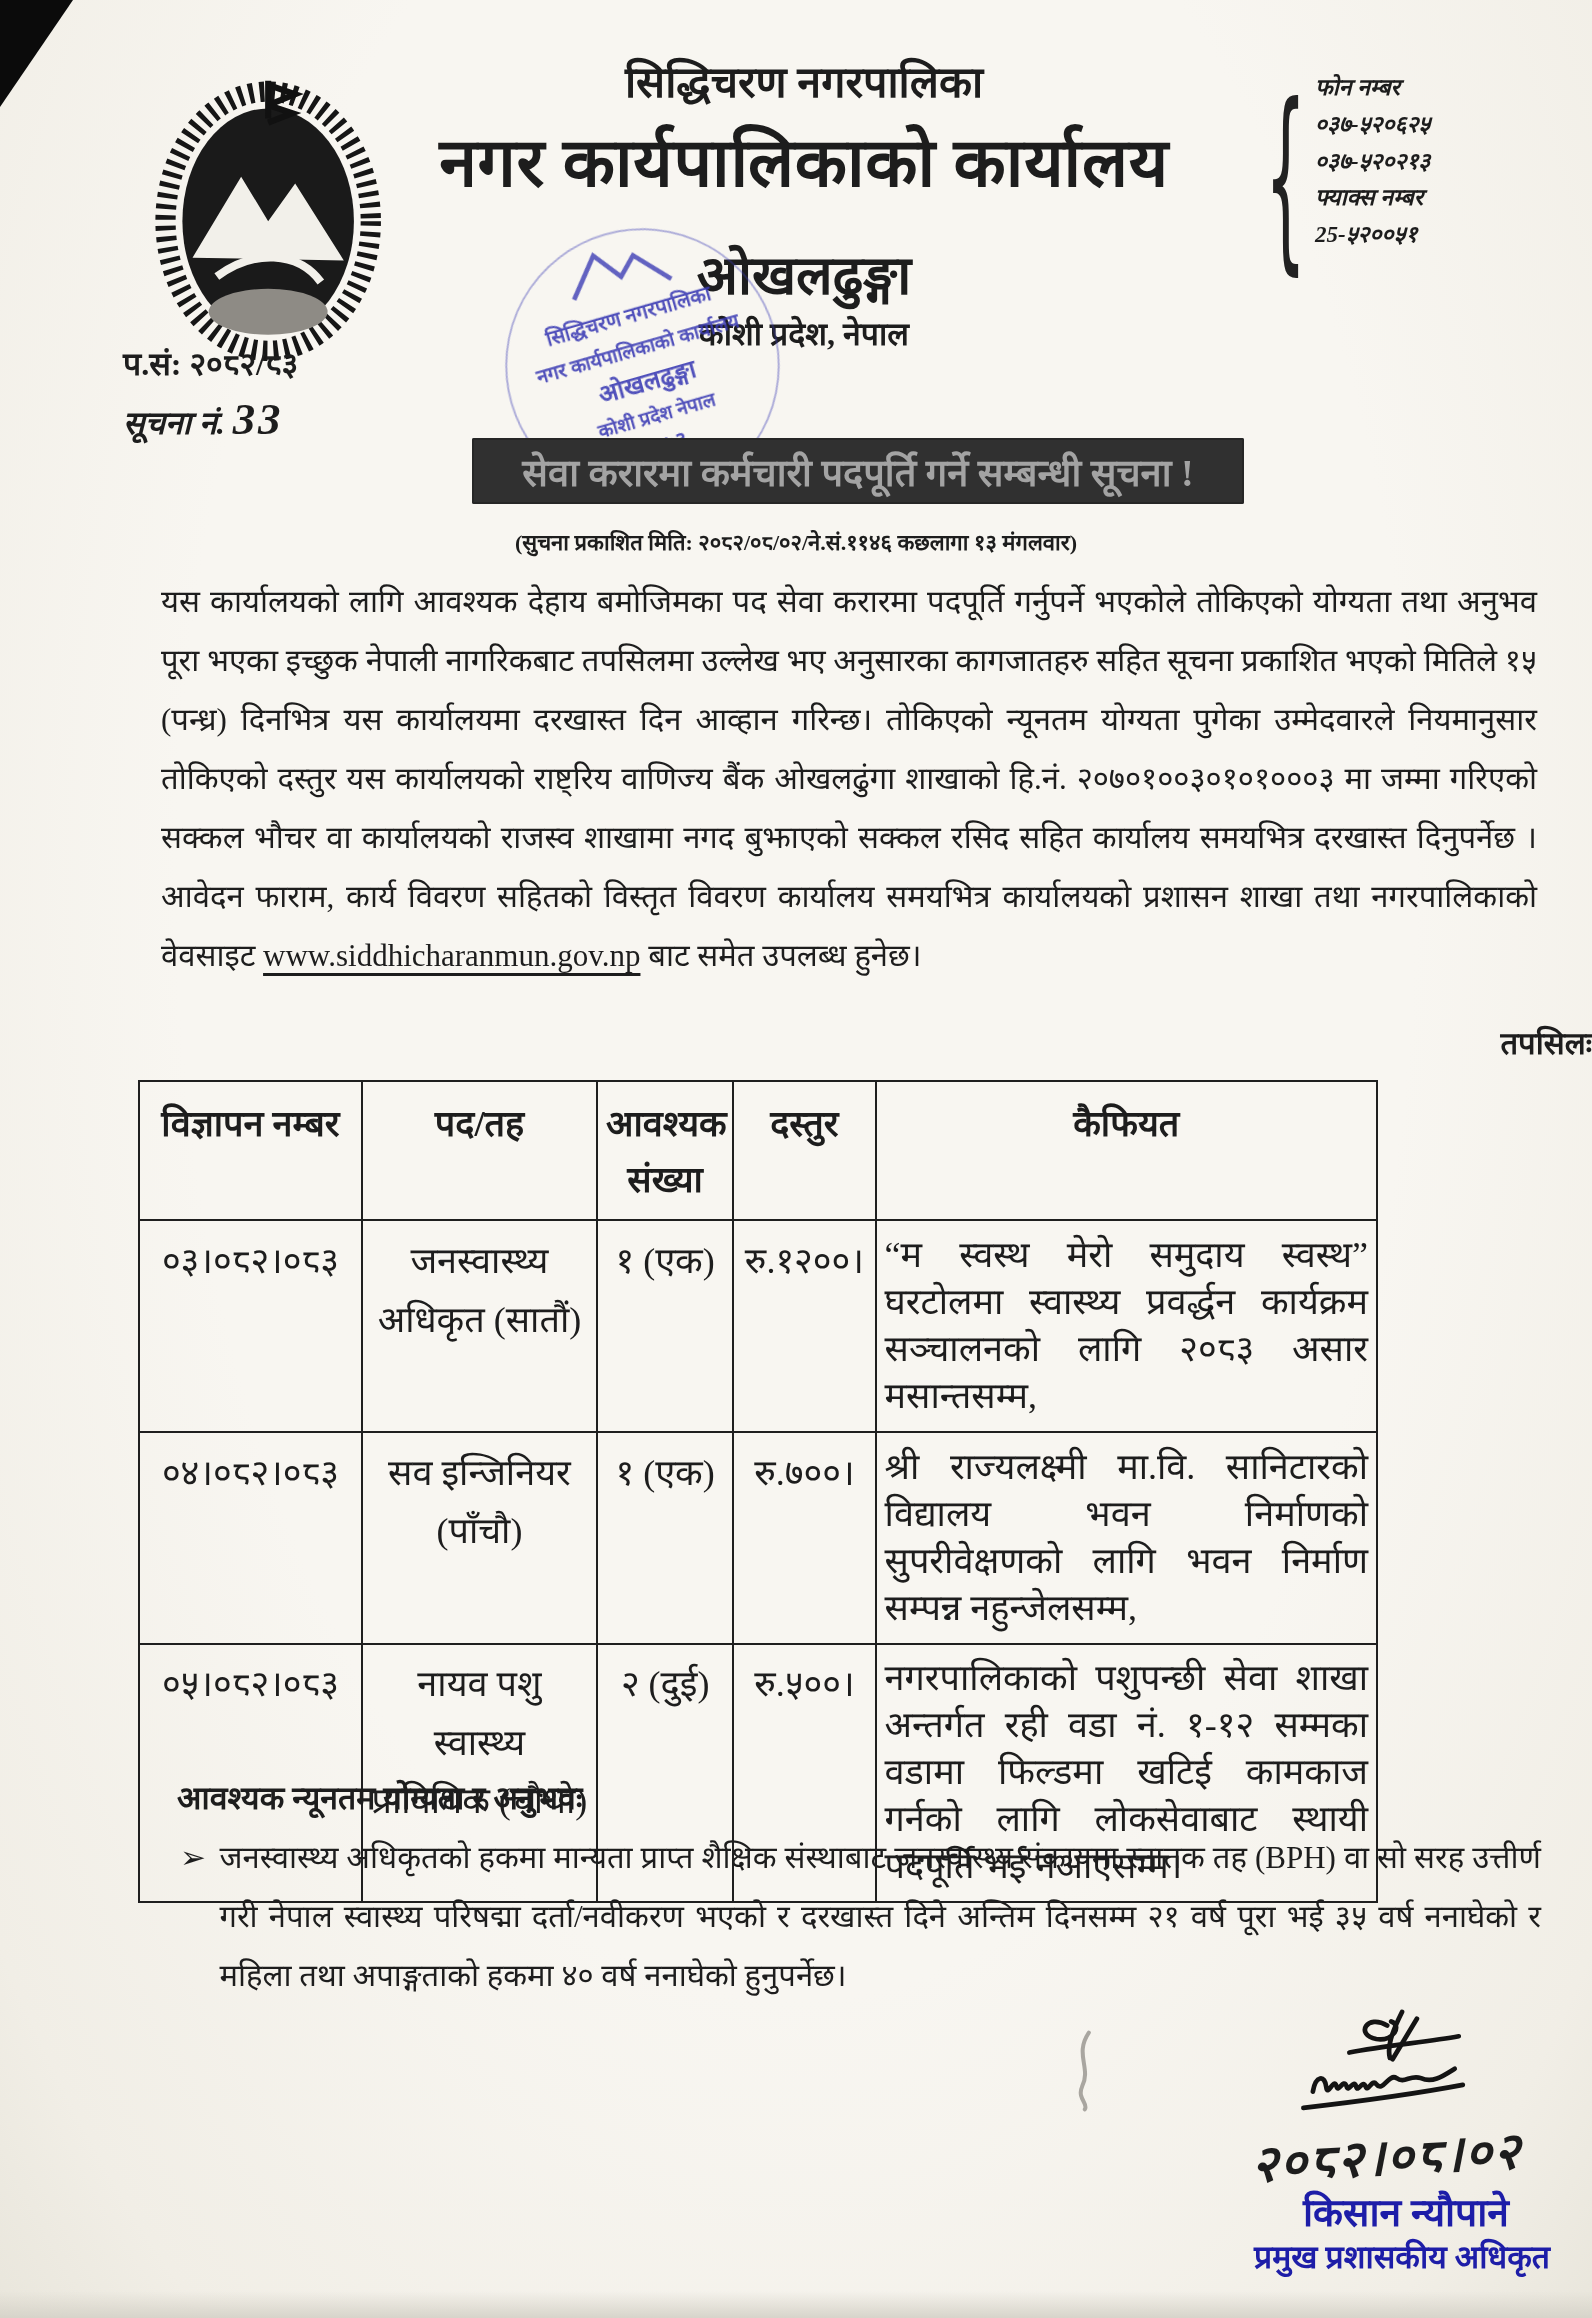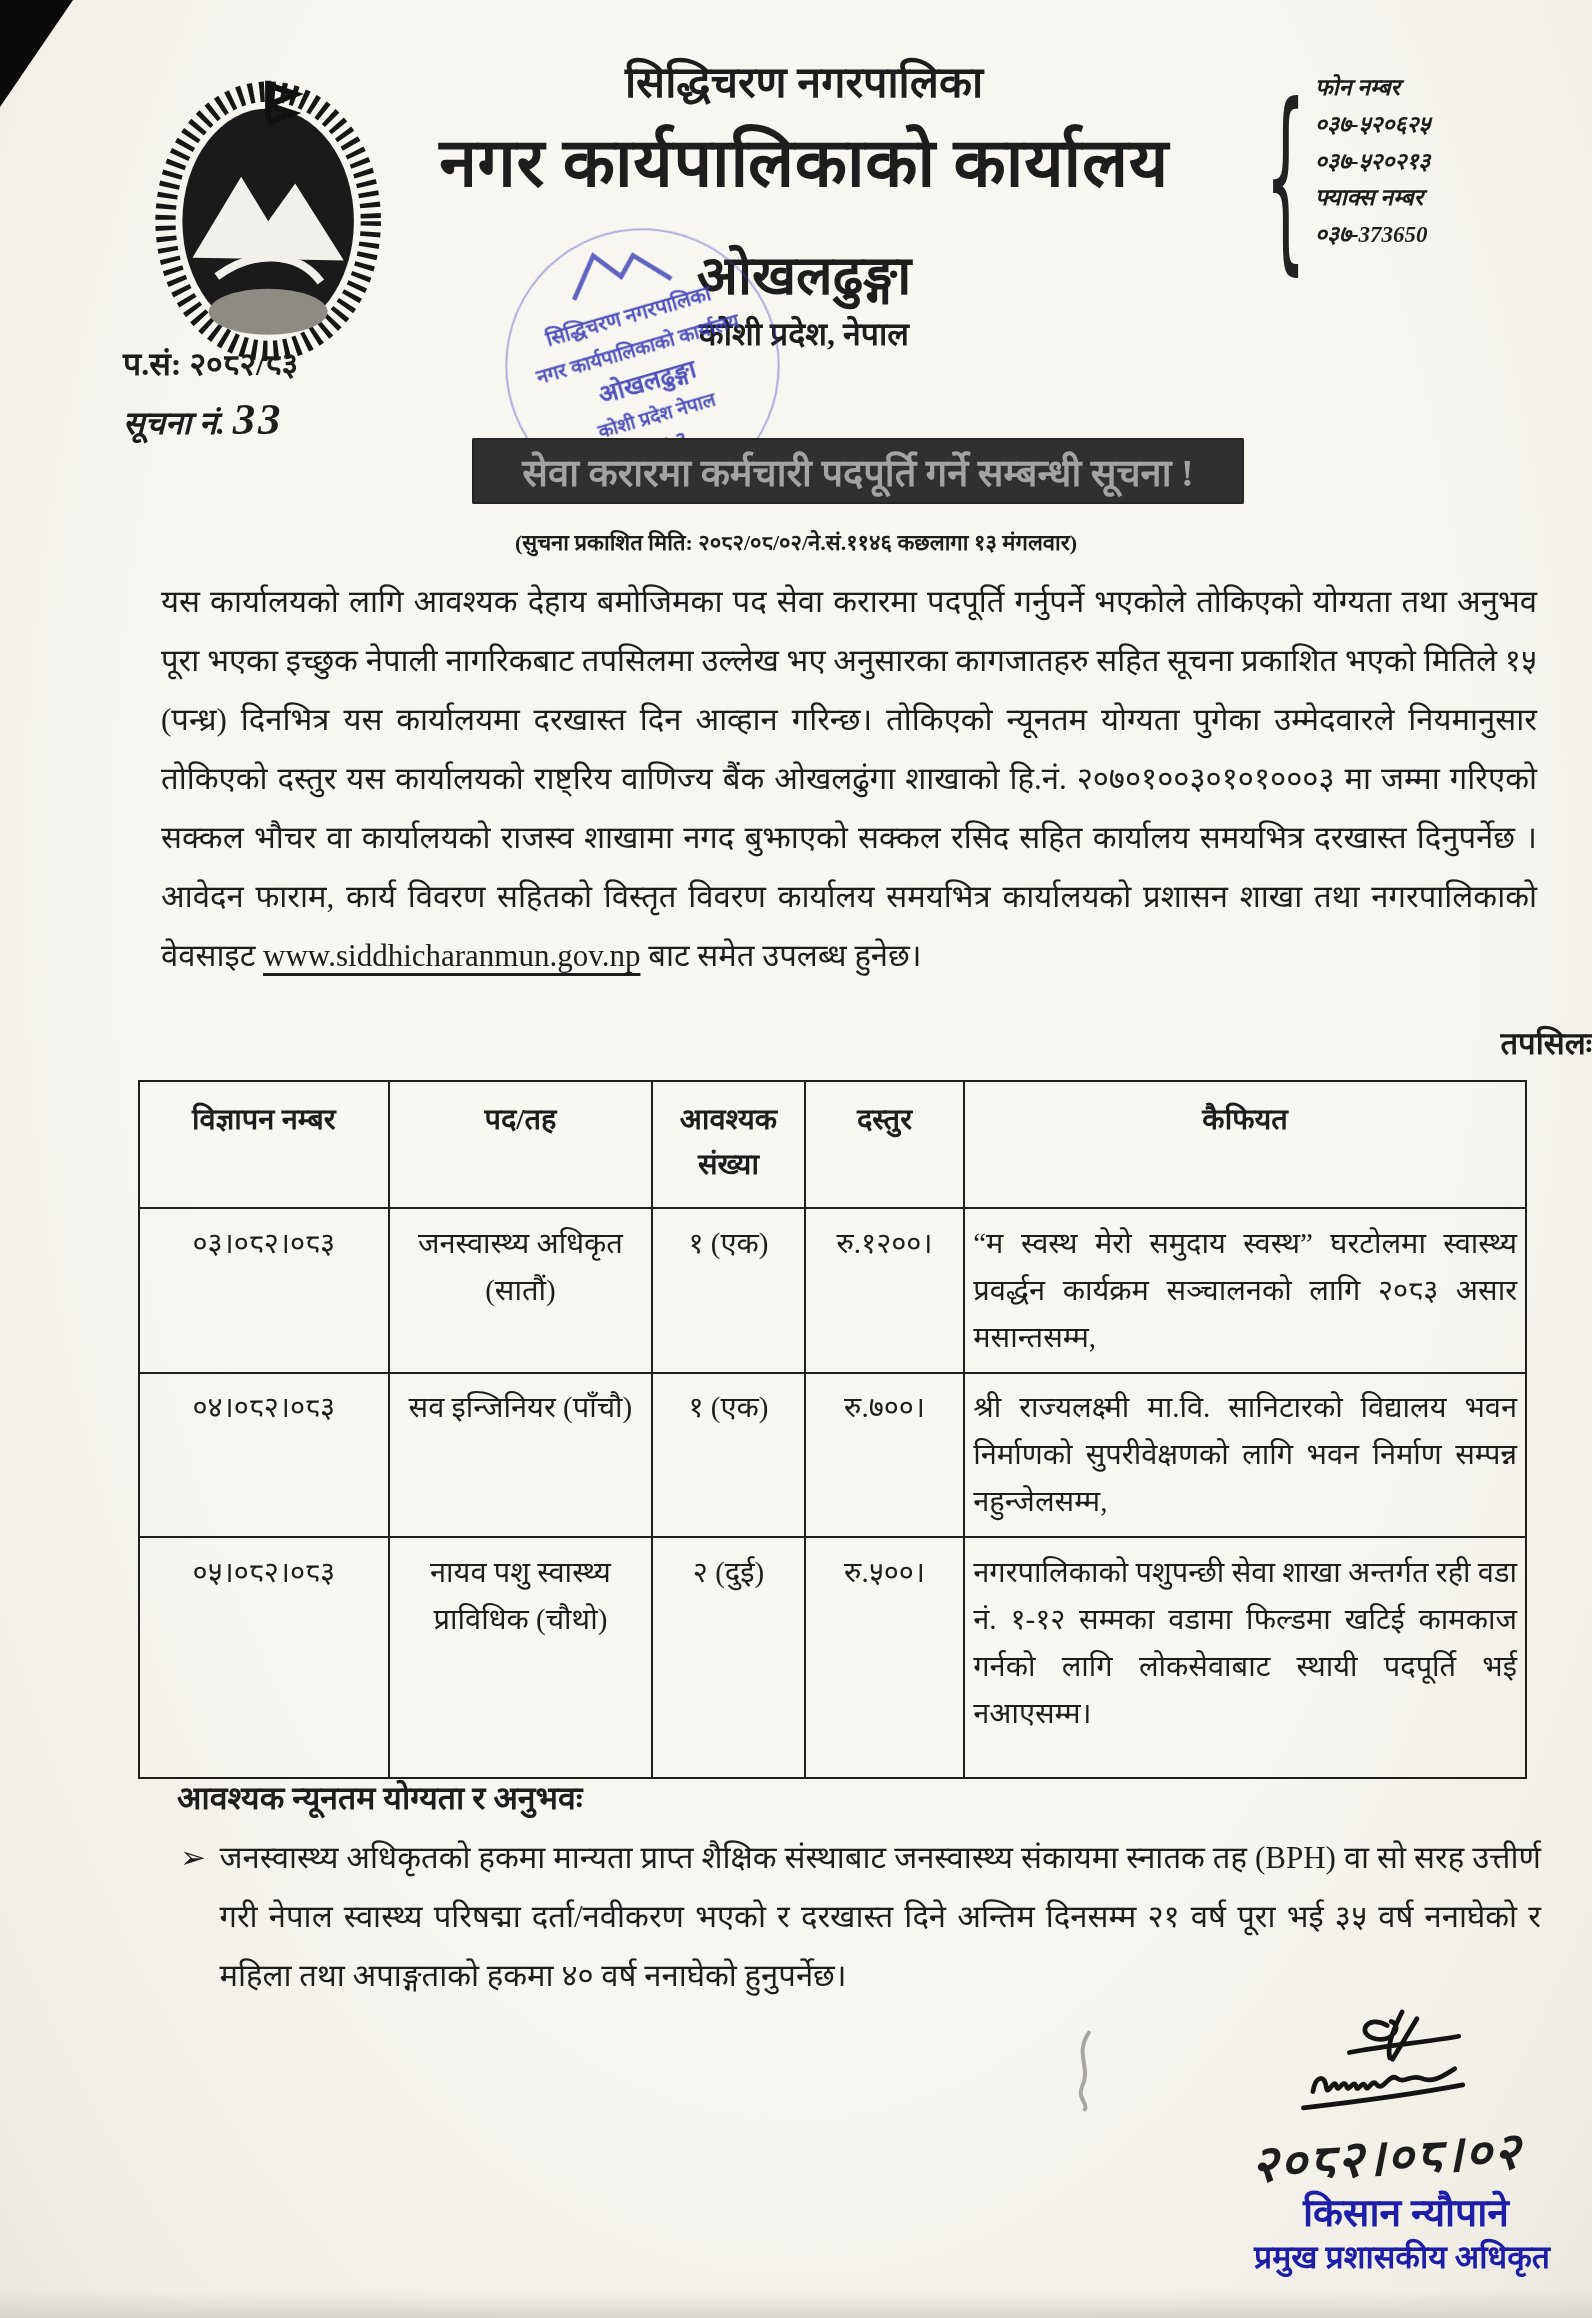--- a/index.html
+++ b/index.html
@@ -36,22 +36,22 @@
   .banner{position:absolute;left:472px;top:438px;width:772px;height:66px;background:#303030;
     color:#a3a3a3;display:flex;align-items:center;justify-content:center;font-size:38px;font-weight:bold;
     border-radius:2px;box-shadow:0 0 0 2px #262626 inset;white-space:nowrap;}
   .publine{position:absolute;left:0;top:526px;width:100%;text-align:center;font-size:22px;font-weight:bold;}
   
   .bodytext{position:absolute;left:161px;top:572px;width:1376px;font-size:31px;line-height:59px;
     text-align:justify;margin:0;}
   .bodytext .url{text-decoration:underline;text-underline-offset:6.8px;}
   .tapasil{position:absolute;left:0;top:1021px;width:100%;text-align:right;font-size:31px;font-weight:bold;}
   
-  .jobtable{position:absolute;left:138px;top:1080px;width:1389px;border-collapse:collapse;
-    font-size:29px;table-layout:fixed;}
+  .jobtable{position:absolute;left:138px;top:1080px;width:1240px;border-collapse:collapse;
+    font-size:36px;table-layout:fixed;}
   .jobtable th,.jobtable td{border:2.4px solid #1f1f1f;vertical-align:top;padding:10.8px 8px;}
   .jobtable th{font-weight:bold;text-align:center;padding-top:15px;line-height:1.55;}
   .c-center{text-align:center;line-height:1.62;}
   .c-remark{text-align:justify;line-height:47px;padding:9.5px 16px 5.4px 16px;}
   .row-h{height:127px;} .row-1{height:147px;} .row-2{height:138px;} .row-3{height:241px;padding-left:6px;}
   
   .qual-h{position:absolute;left:177px;top:1775px;font-size:32px;font-weight:bold;}
   .bullet{position:absolute;left:180px;top:1828px;width:1361px;display:flex;gap:13.5px;}
   .bullet .mark{font-size:31px;padding-top:10.8px;flex:0 0 auto;}
   .bullet p{margin:0;font-size:31px;line-height:59px;text-align:justify;}
@@ -87,21 +87,21 @@
     <div class="h-place">ओखलढुङ्गा</div>
     <div class="h-prov">कोशी प्रदेश, नेपाल</div>
   </div>
 
   <div class="brace">{</div>
   <div class="phone-block">
     <div>फोन नम्बर</div>
     <div>०३७-५२०६२५</div>
     <div>०३७-५२०२१३</div>
     <div>फ्याक्स नम्बर</div>
-    <div>०३७-373650</div>
+    <div>25-५२००५१</div>
   </div>
 
   <div class="ref-block">
     <div>प.सं: २०८२/८३</div>
     <div class="ref-notice">
       <span>सूचना नं.</span>
       <span class="no">33</span>
     </div>
   </div>
 

